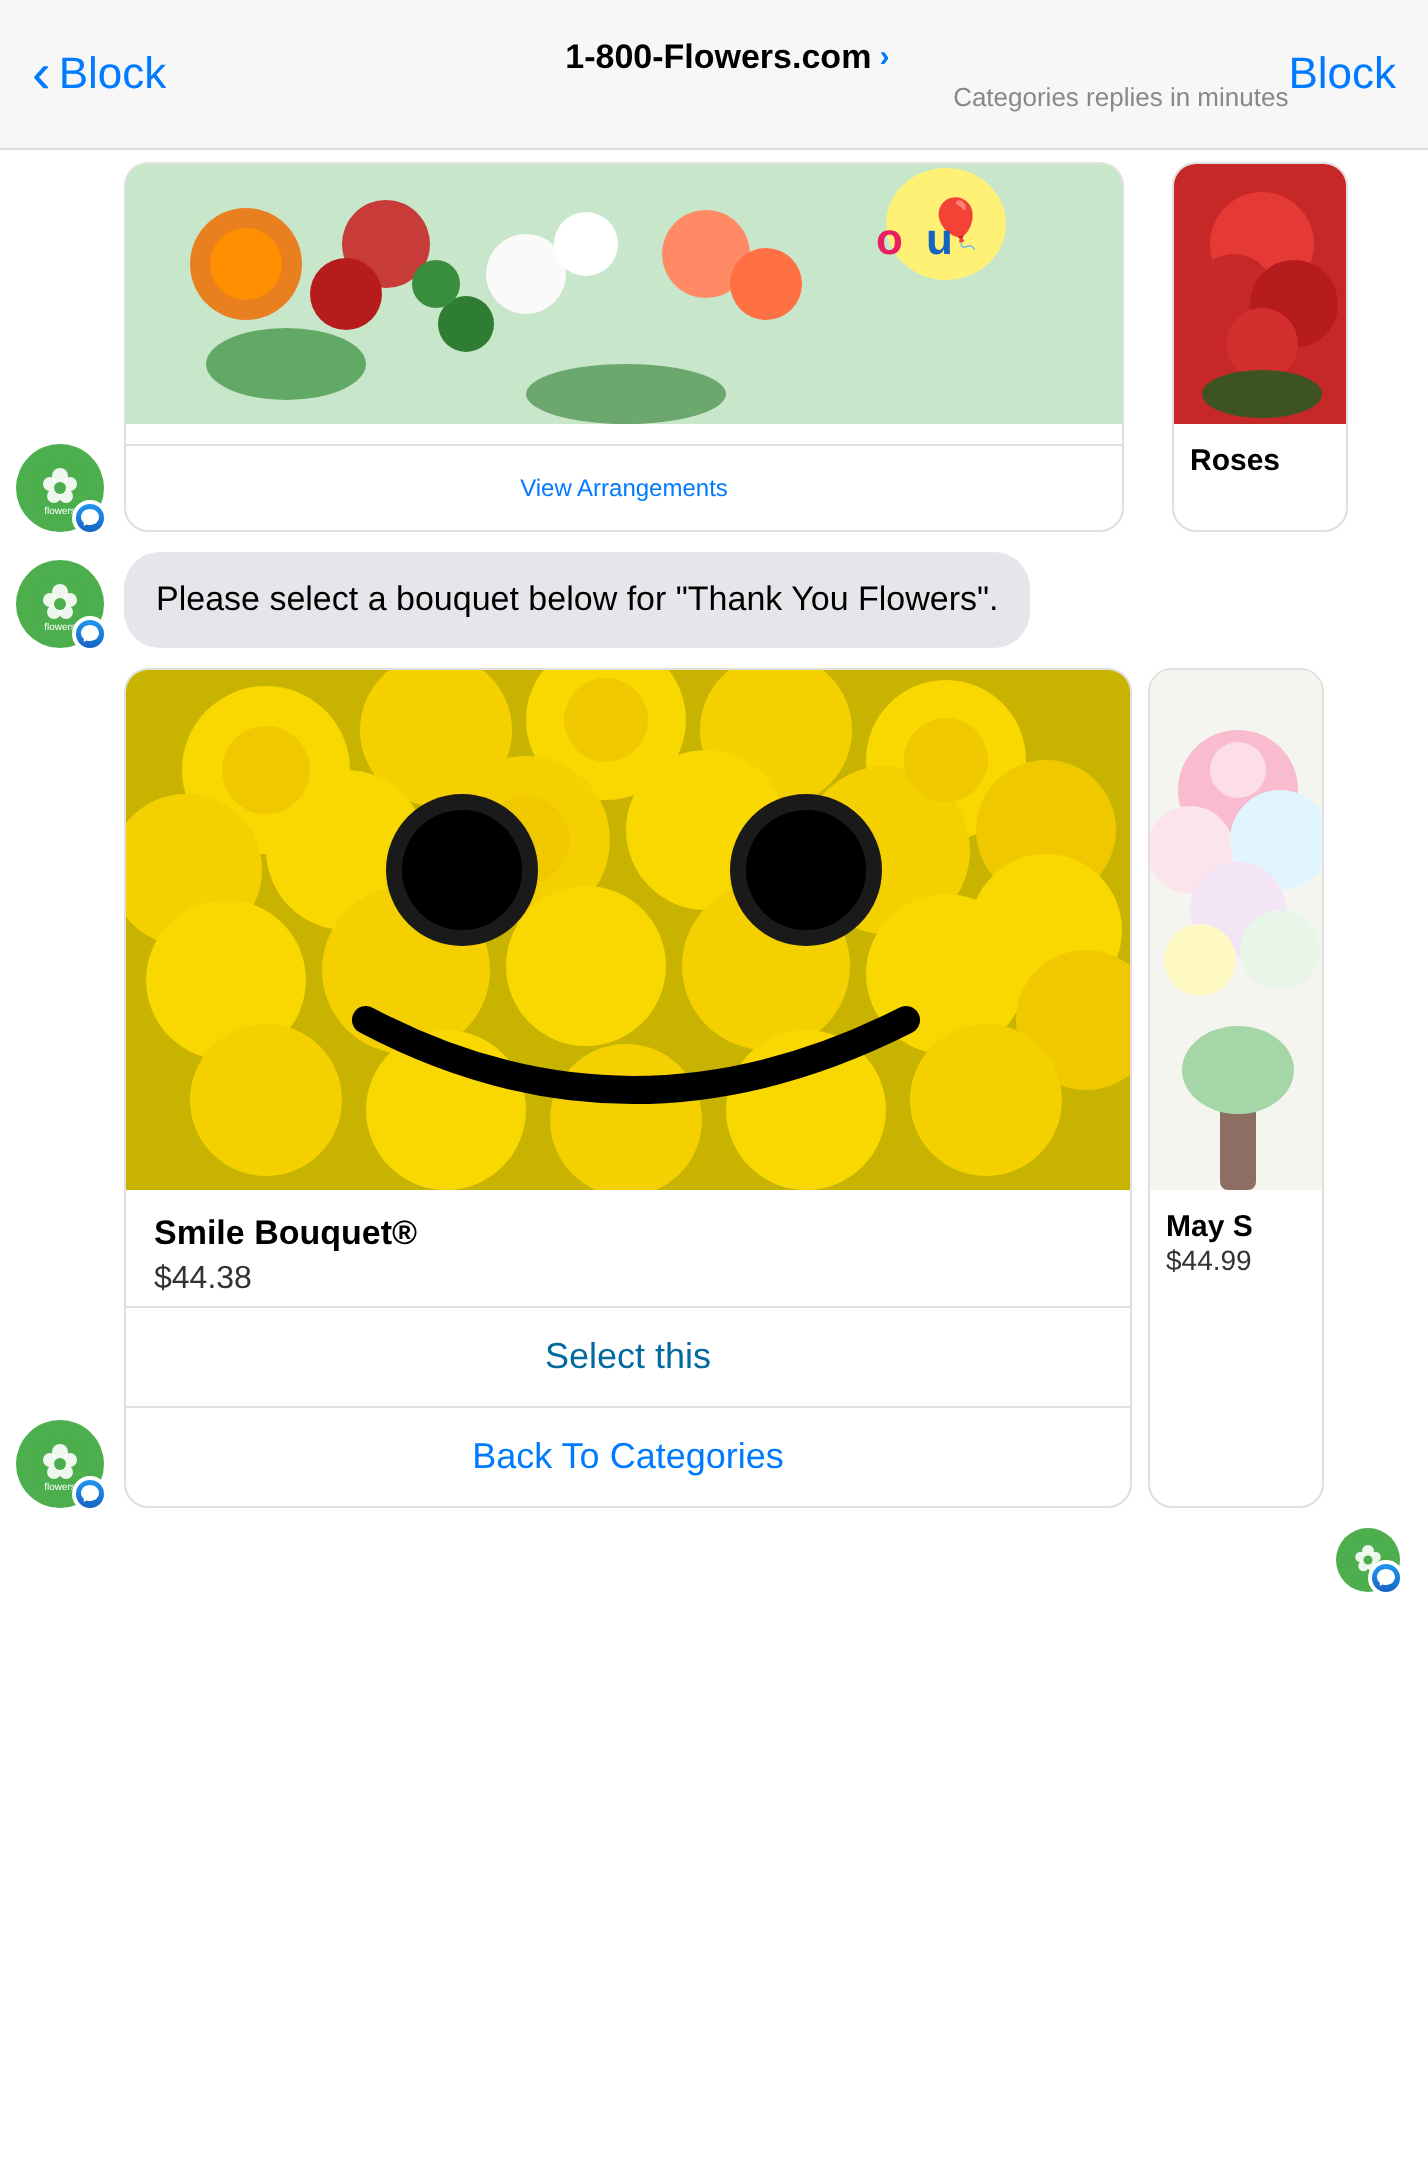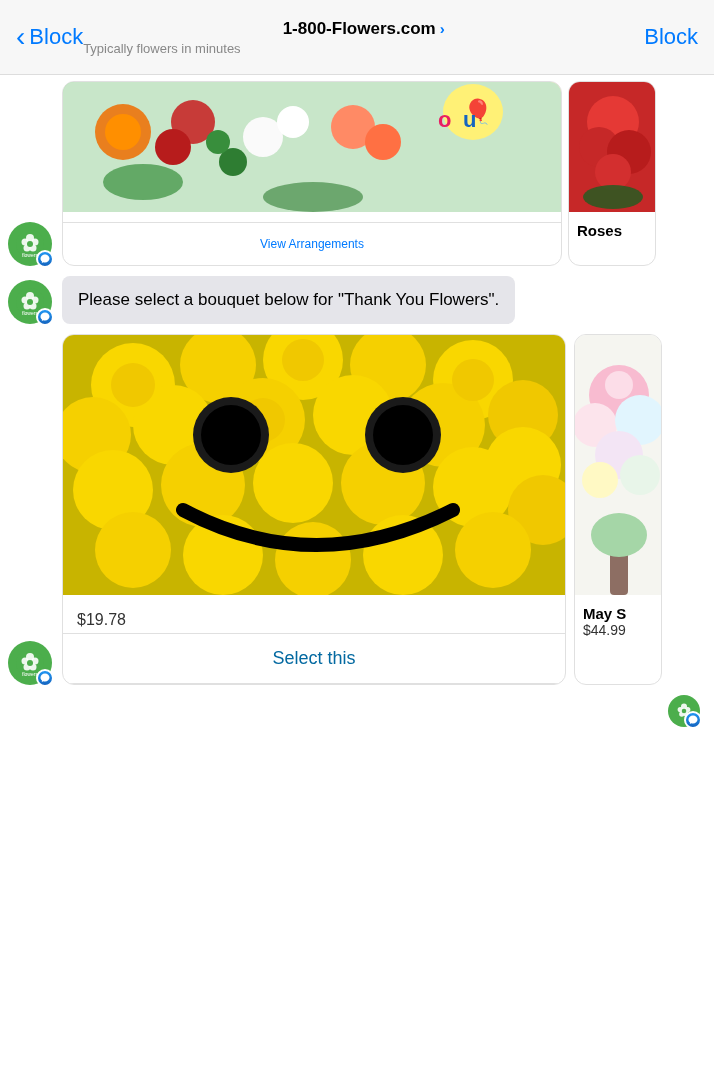--- a/index.html
+++ b/index.html
@@ -30,21 +30,21 @@
       font-weight: 400;
       cursor: pointer;
       text-decoration: none;
     }
     .header-back .chevron {
       font-size: 28px;
       margin-right: 4px;
       line-height: 1;
     }
     .header-center {
-      text-align: left;
+      text-align: right;
       flex: 1;
     }
     .header-title {
       color: #000;
       font-size: 17px;
       font-weight: 600;
       display: flex;
       align-items: center;
       justify-content: center;
       gap: 4px;
@@ -111,21 +111,21 @@
       justify-content: center;
       border: 2px solid #fff;
     }
     .messenger-badge svg {
       width: 10px;
       height: 10px;
     }
 
     .bubble {
       background: #e5e5ea;
-      border-radius: 8px;
+      border-radius: 18px;
       padding: 12px 16px;
       font-size: 17px;
       color: #000;
       max-width: 480px;
       line-height: 1.4;
     }
 
     .divider-line {
       border: none;
       border-top: 1px solid #e0e0e0;
@@ -137,21 +137,21 @@
 <div class="header">
   <a class="header-back">
     <span class="chevron">‹</span>
     <span>Block</span>
   </a>
   <div class="header-center">
     <div class="header-title">
       <span>1-800-Flowers.com</span>
       <span class="arrow-right">›</span>
     </div>
-    <div class="header-subtitle">Typically flowers in minutes</div>
+    <div class="header-subtitle">Categories replies in minutes</div>
   </div>
   <div class="header-block">Block</div>
 </div>
 
 <div class="chat-area">
 
   <div style="display:flex; align-items:flex-end; gap:0; padding: 6px 0 4px 8px;">
 
     <div class="avatar-wrap" style="margin-bottom:0; flex:0 0 auto;">
       <div class="avatar-circle">
@@ -207,21 +207,21 @@
             <ellipse cx="250" cy="115" rx="50" ry="15" fill="#2e7d32" opacity="0.6"></ellipse>
           </svg>
         </div>
 
         <hr class="divider-line" style="margin-top:10px;">
         <div>
           <button style="width:100%;background:none;border:none;color:#007aff;font-size:12px;padding:14px 0;cursor:pointer;font-family:inherit;">View Arrangements</button>
         </div>
       </div>
 
-      <div style="margin-left:6px; background:#fff; border:1px solid #e0e0e0; border-radius:12px; overflow:hidden; width:88px; flex:0 0 88px;">
+      <div style="margin-left:24px; background:#fff; border:1px solid #e0e0e0; border-radius:12px; overflow:hidden; width:88px; flex:0 0 88px;">
         <div style="height:130px; overflow:hidden;">
           <svg viewBox="0 0 88 130" width="88" height="130">
             <rect width="88" height="130" fill="#c62828"></rect>
             <circle cx="44" cy="40" r="26" fill="#e53935"></circle>
             <circle cx="30" cy="65" r="20" fill="#c62828"></circle>
             <circle cx="60" cy="70" r="22" fill="#b71c1c"></circle>
             <circle cx="44" cy="90" r="18" fill="#d32f2f"></circle>
             <ellipse cx="44" cy="115" rx="30" ry="12" fill="#1b5e20" opacity="0.8"></ellipse>
           </svg>
         </div>
@@ -321,27 +321,31 @@
 
             <circle cx="168" cy="100" r="38" fill="#1a1a1a"></circle>
             <circle cx="168" cy="100" r="30" fill="#000"></circle>
             <circle cx="340" cy="100" r="38" fill="#1a1a1a"></circle>
             <circle cx="340" cy="100" r="30" fill="#000"></circle>
 
             <path d="M 120 175 Q 252 245 390 175" stroke="#000" stroke-width="14" fill="none" stroke-linecap="round"></path>
           </svg>
         </div>
         <div style="padding:12px 14px 0 14px;">
-          <div style="font-size:16px;color:#333;margin-top:4px;margin-bottom:4px;">$19.78</div>
+          <div style="font-size:17px;font-weight:700;color:#000;">Smile Bouquet®</div>
+          <div style="font-size:16px;color:#333;margin-top:4px;margin-bottom:4px;">$44.38</div>
         </div>
         <hr class="divider-line">
         <div>
           <button style="width:100%;background:none;border:none;color:#0369a1;font-size:18px;padding:14px 0;cursor:pointer;font-family:inherit;">Select this</button>
         </div>
         <hr class="divider-line">
+        <div>
+          <button style="width:100%;background:none;border:none;color:#007aff;font-size:18px;padding:14px 0;cursor:pointer;font-family:inherit;">Back To Categories</button>
+        </div>
       </div>
 
       <div style="margin-left:8px; background:#fff; border:1px solid #e0e0e0; border-radius:12px; overflow:hidden; width:88px; flex:0 0 88px;">
         <div style="height:260px; overflow:hidden;">
           <svg viewBox="0 0 88 260" width="88" height="260">
             <rect width="88" height="260" fill="#f5f5f0"></rect>
 
             <circle cx="44" cy="60" r="30" fill="#f8bbd0"></circle>
             <circle cx="20" cy="90" r="22" fill="#fce4ec"></circle>
             <circle cx="65" cy="85" r="25" fill="#e1f5fe"></circle>

